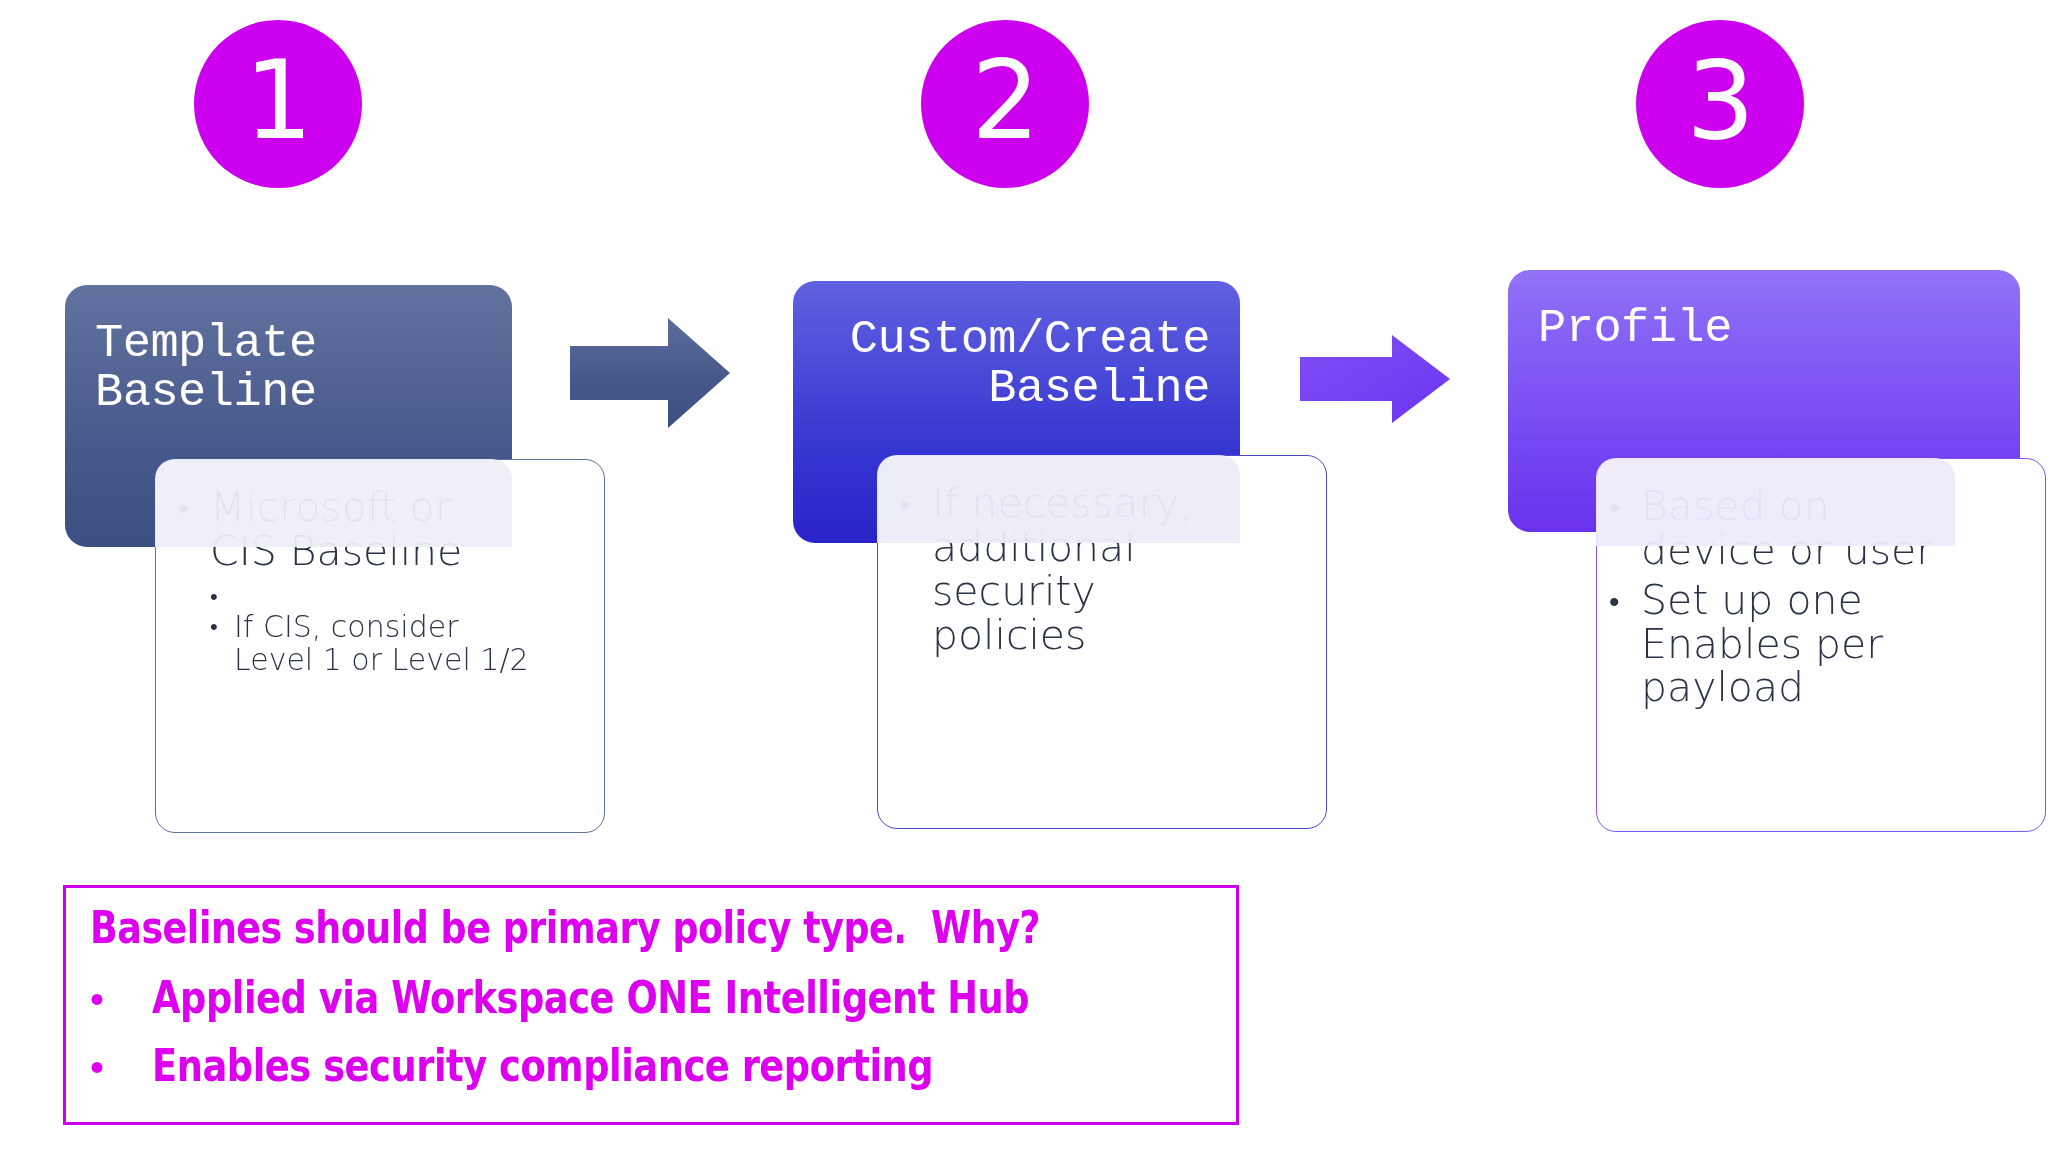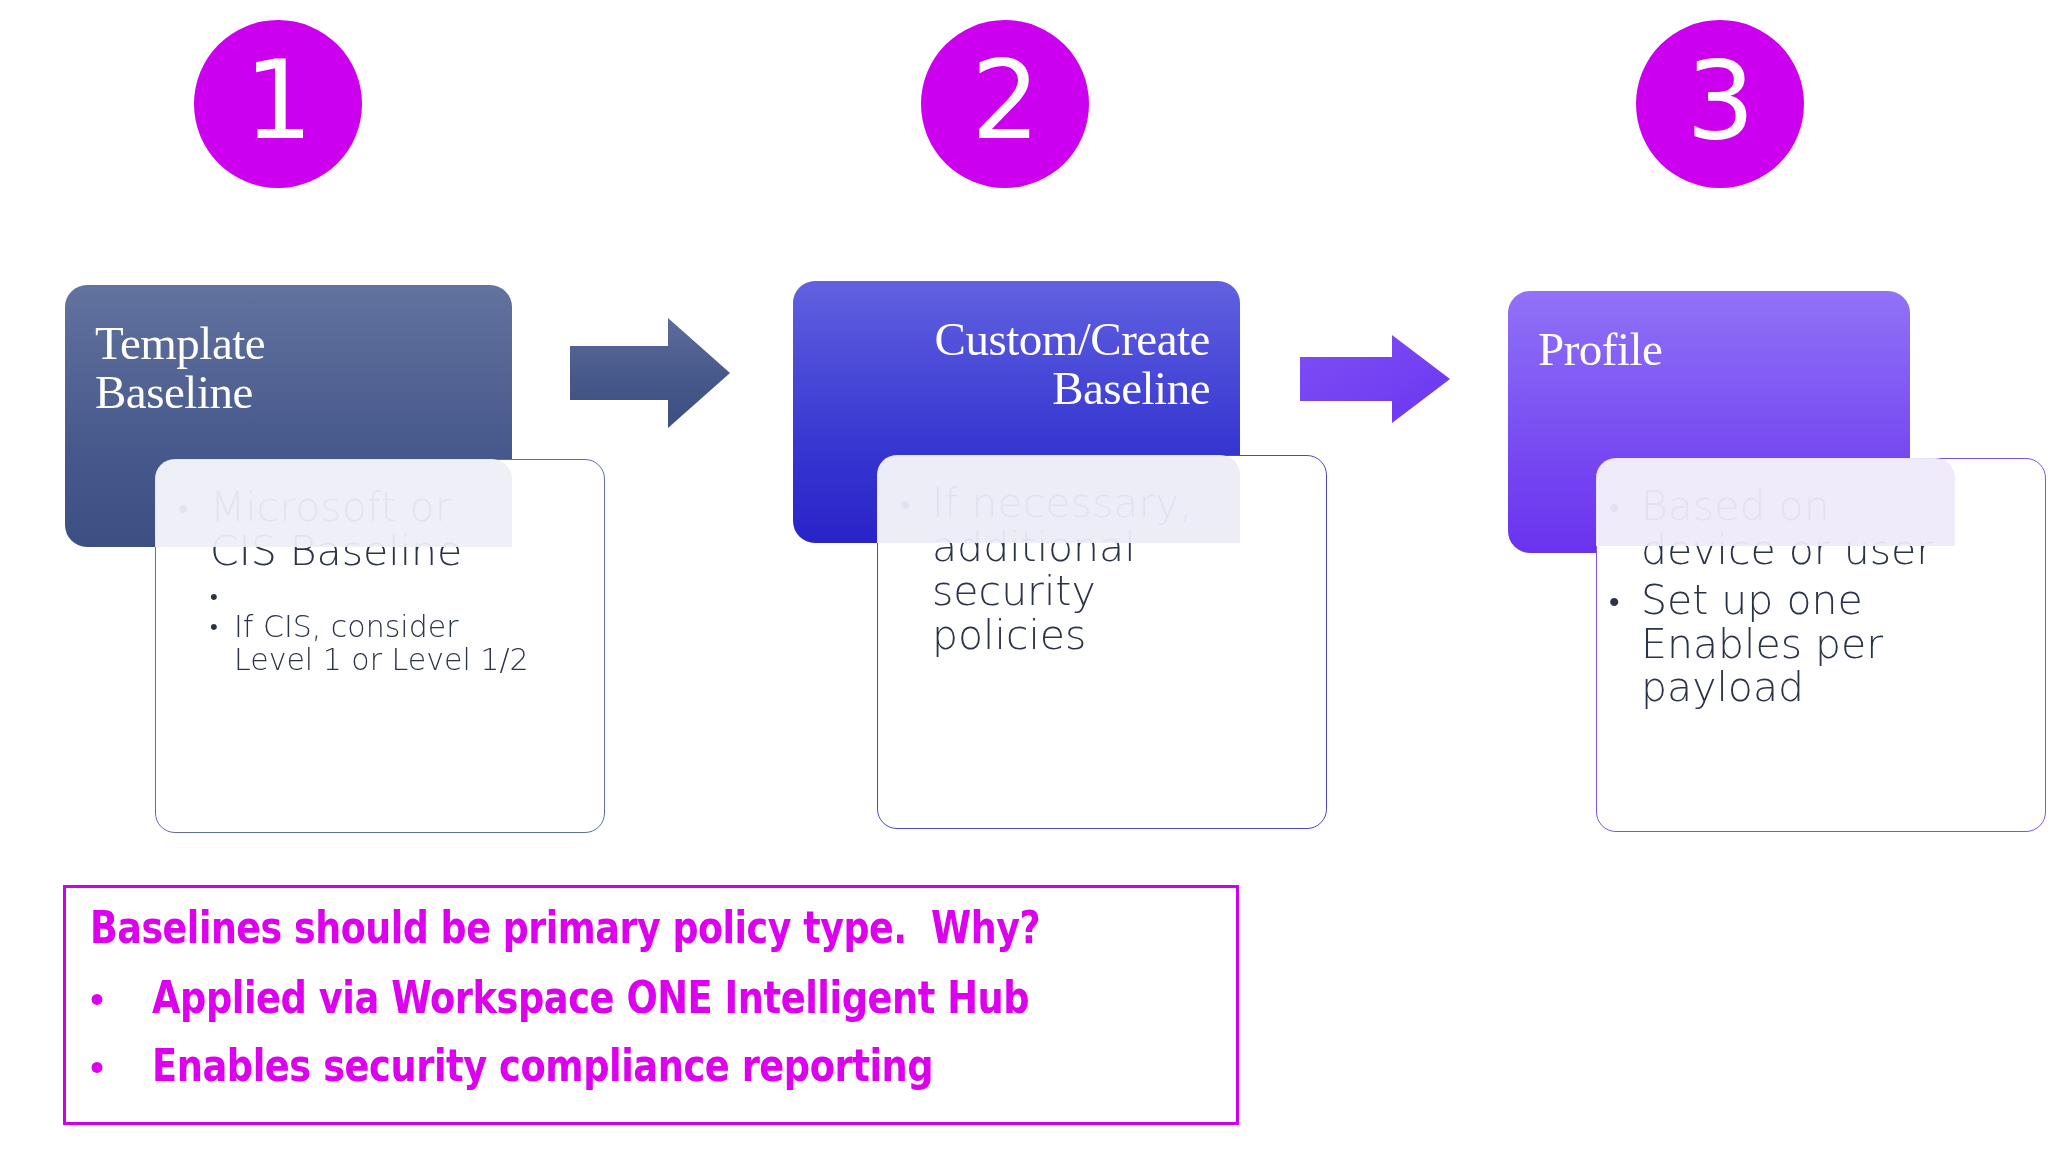--- a/index.html
+++ b/index.html
@@ -41,21 +41,21 @@
 
   
   .stage-box {
     position: absolute;
     border-radius: 22px;
     box-sizing: border-box;
     padding: 34px 30px 0 30px;
   }
   .stage-box .stage-title {
     color: #ffffff;
-    font-family: Liberation Serif, serif;
+    font-family: Liberation Mono, monospace;
     font-size: 47px;
     font-weight: 300;
     line-height: 1.05;
     letter-spacing: -0.5px;
     white-space: pre-line;
   }
   .box-1 { background: linear-gradient(180deg, #6273a0 0%, #5a6b99 18%, #47598c 62%, #3c4f83 100%); }
   .box-2 { background: linear-gradient(180deg, #6161e0 0%, #5353dc 20%, #3535d0 65%, #2a23c8 100%); text-align: right; }
   .box-3 { background: linear-gradient(180deg, #9272f7 0%, #8765f5 20%, #7647f1 65%, #6a32ee 100%); }
 
@@ -259,21 +259,21 @@
         </linearGradient>
       </defs>
       <polygon points="0,22 92,22 92,0 150,44 92,88 92,66 0,66" fill="url(#agrad2)"></polygon>
     </svg>
   </div>
 
   <div class="step-circle" style="left:1636px; top:20px;">
     <span class="num">3</span>
   </div>
 
-  <div class="stage-box box-3" style="left:1508px; top:291px; width:402px; height:262px;">
+  <div class="stage-box box-3" style="left:1508px; top:270px; width:512px; height:262px;">
     <div class="stage-title">Profile</div>
   </div>
 
   <div class="card-tint tint-3" style="left:1596px; top:458px; width:359px; height:88px;"></div>
 
   <div class="detail-card card-3" style="left:1596px; top:458px; width:450px; height:374px;">
     <ul class="bullet-list">
       <li class="bullet-item lvl1">
         <span class="dot">•</span>
         <span class="txt">Based on

